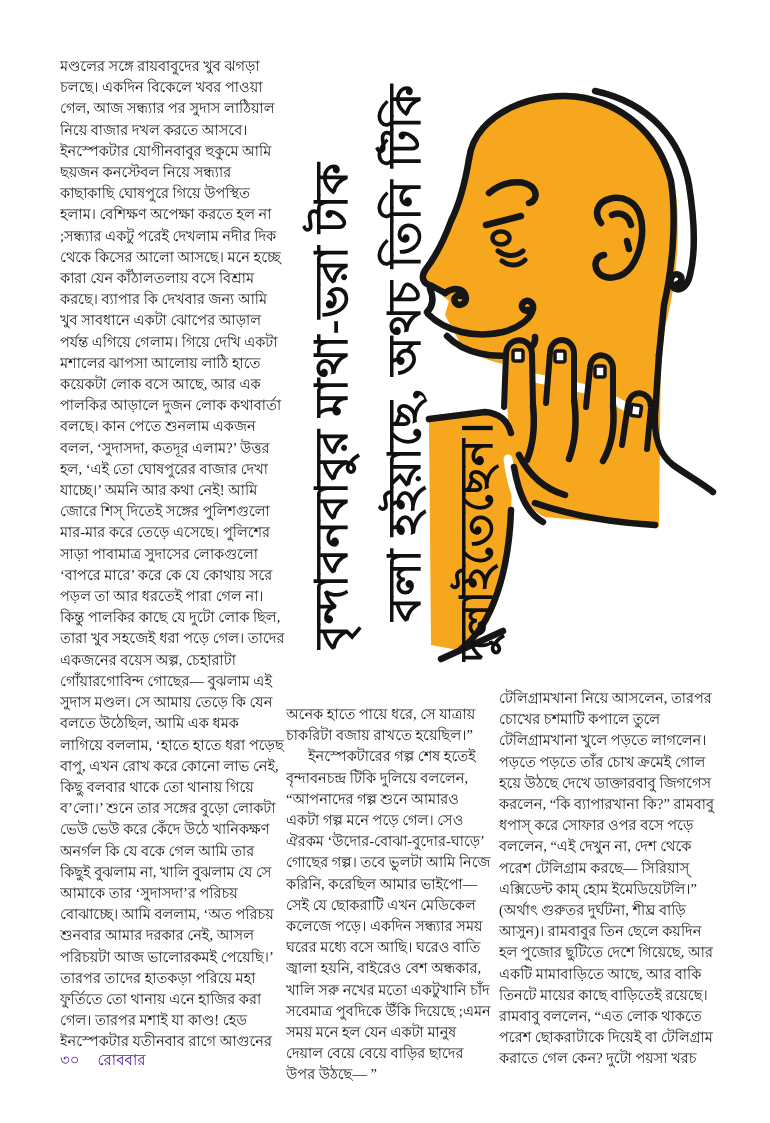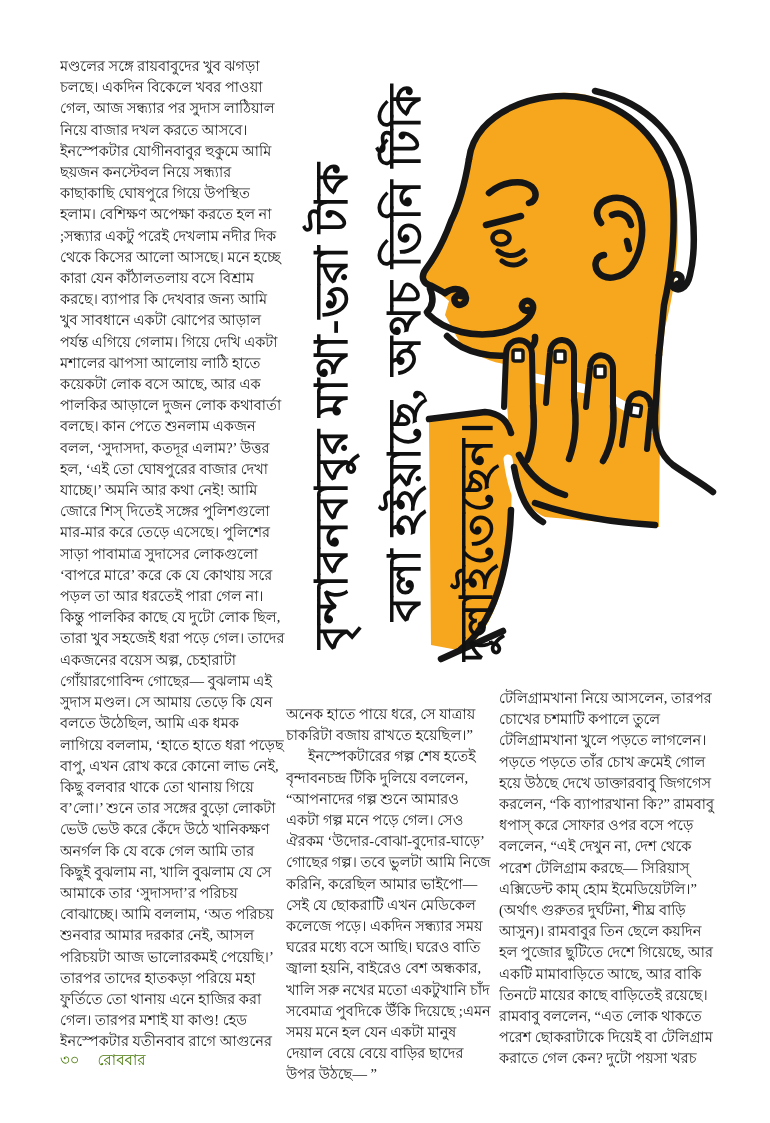--- a/index.html
+++ b/index.html
@@ -17,21 +17,21 @@
   .headline-line{
     position:absolute;transform:rotate(-90deg);transform-origin:0 0;
     font-weight:700;font-size:45px;line-height:1.0;white-space:nowrap;
     overflow:hidden;display:flex;align-items:center;color:#101010;z-index:2;
     letter-spacing:1px;
   }
   #headline-line-1{left:296px;top:650px;width:552px;height:72px;}
   #headline-line-2{left:370px;top:622px;width:540px;height:70px;}
   #headline-line-3{left:442px;top:662px;width:280px;height:70px;}
   #illustration{position:absolute;left:415px;top:55px;z-index:1;}
-  #footer{position:absolute;left:60px;top:1048px;font-size:15px;z-index:3;color:#4d7c0f;}
+  #footer{position:absolute;left:60px;top:1048px;font-size:15px;z-index:3;color:#4c1d95;}
   #footer .num{margin-right:18px;}
 </style>
 </head>
 <body>
 
 <svg id="illustration" width="350" height="645" viewBox="0 0 350 645" aria-hidden="true">
 
   <g fill="#F6A71E" stroke="none">
     <path d="M 52,108 C 60,52 128,30 172,40 C 226,53 258,98 262,148 C 265,196 259,240 250,272
          L 246,312 L 110,310 C 85,312 60,302 45,288 L 30,260 L 34,246 L 12,228

